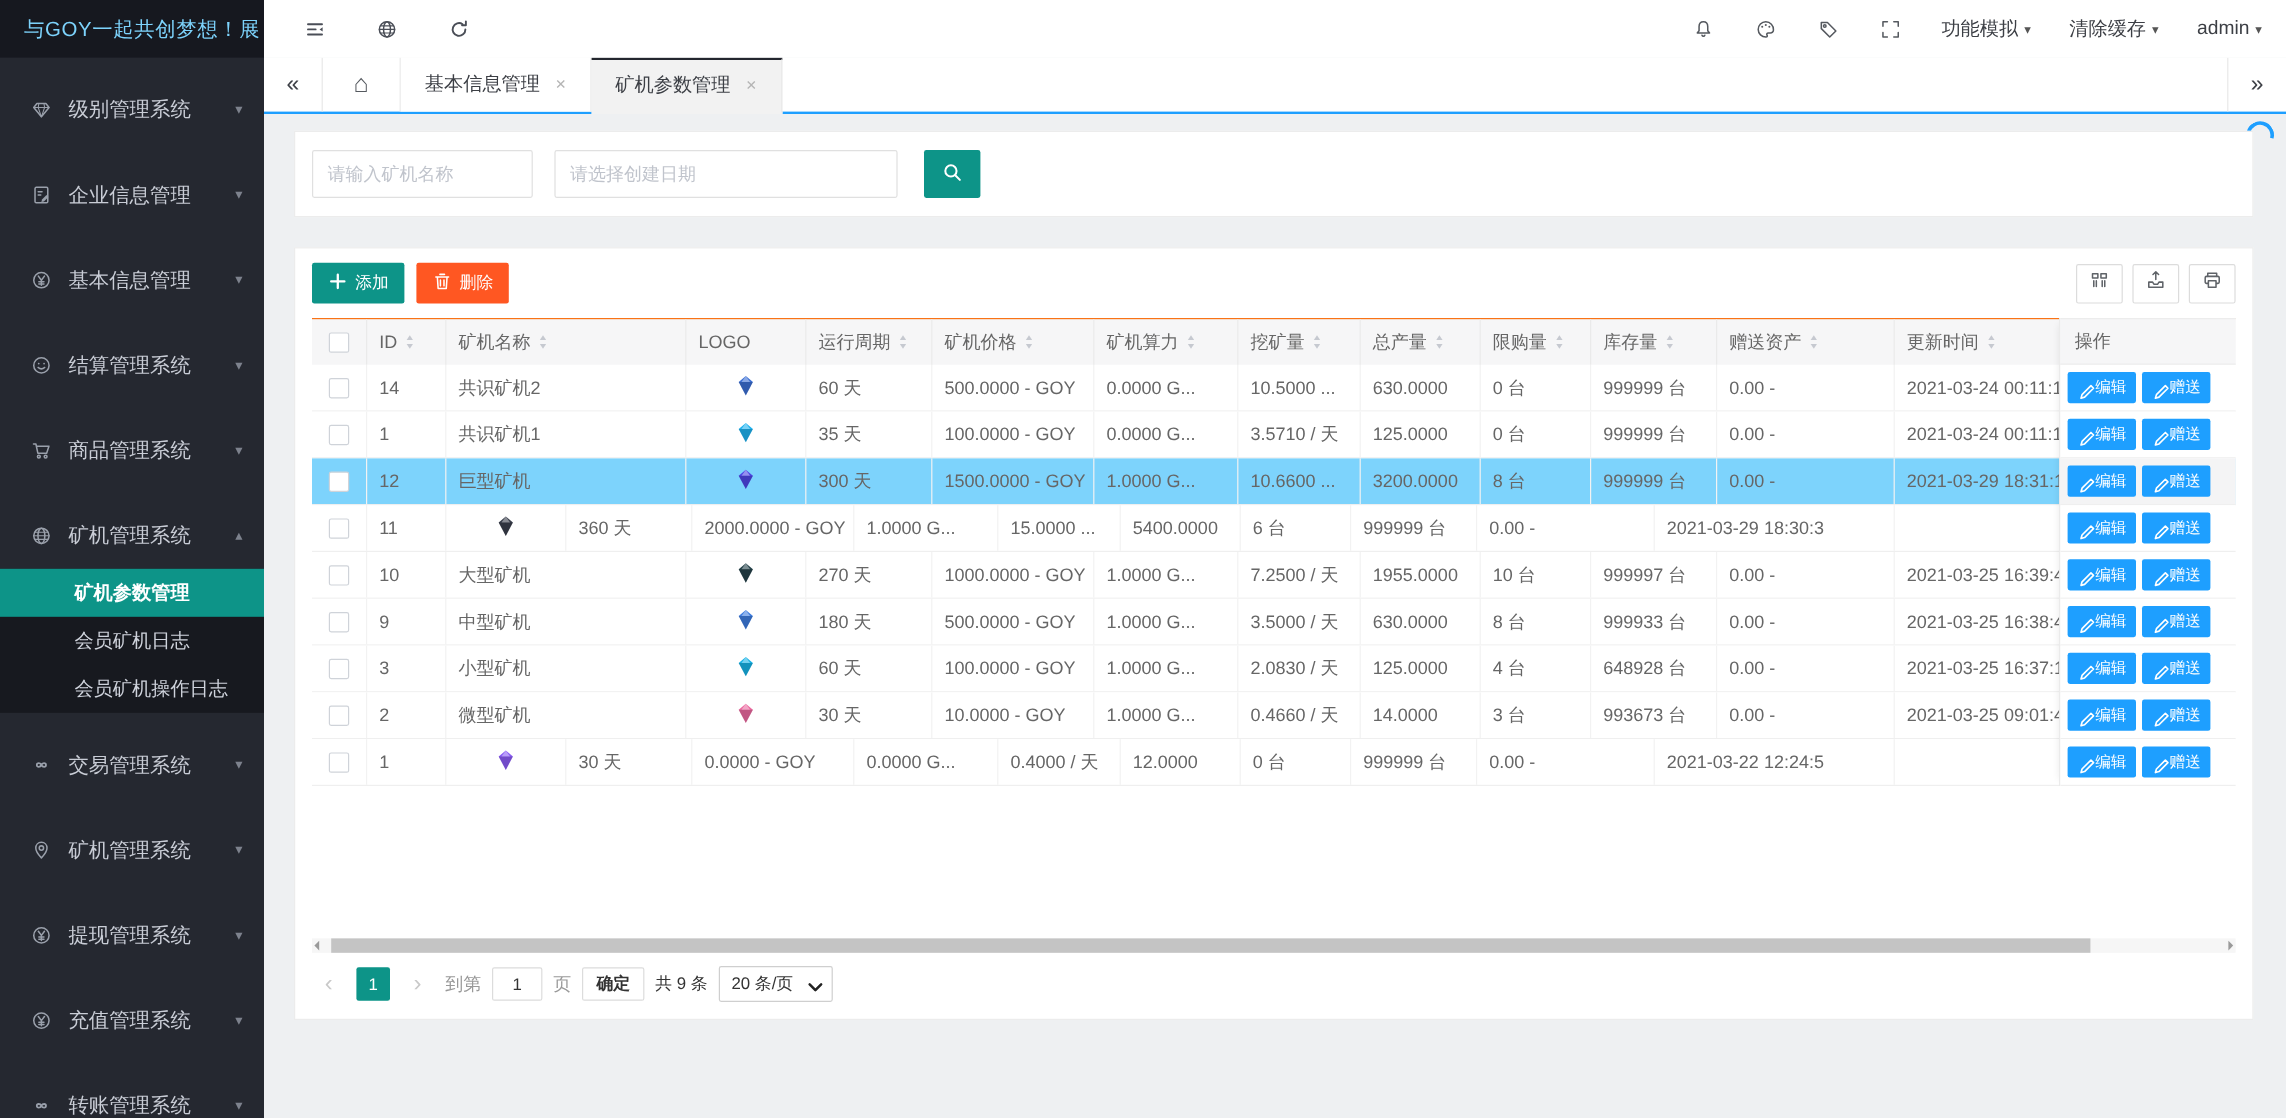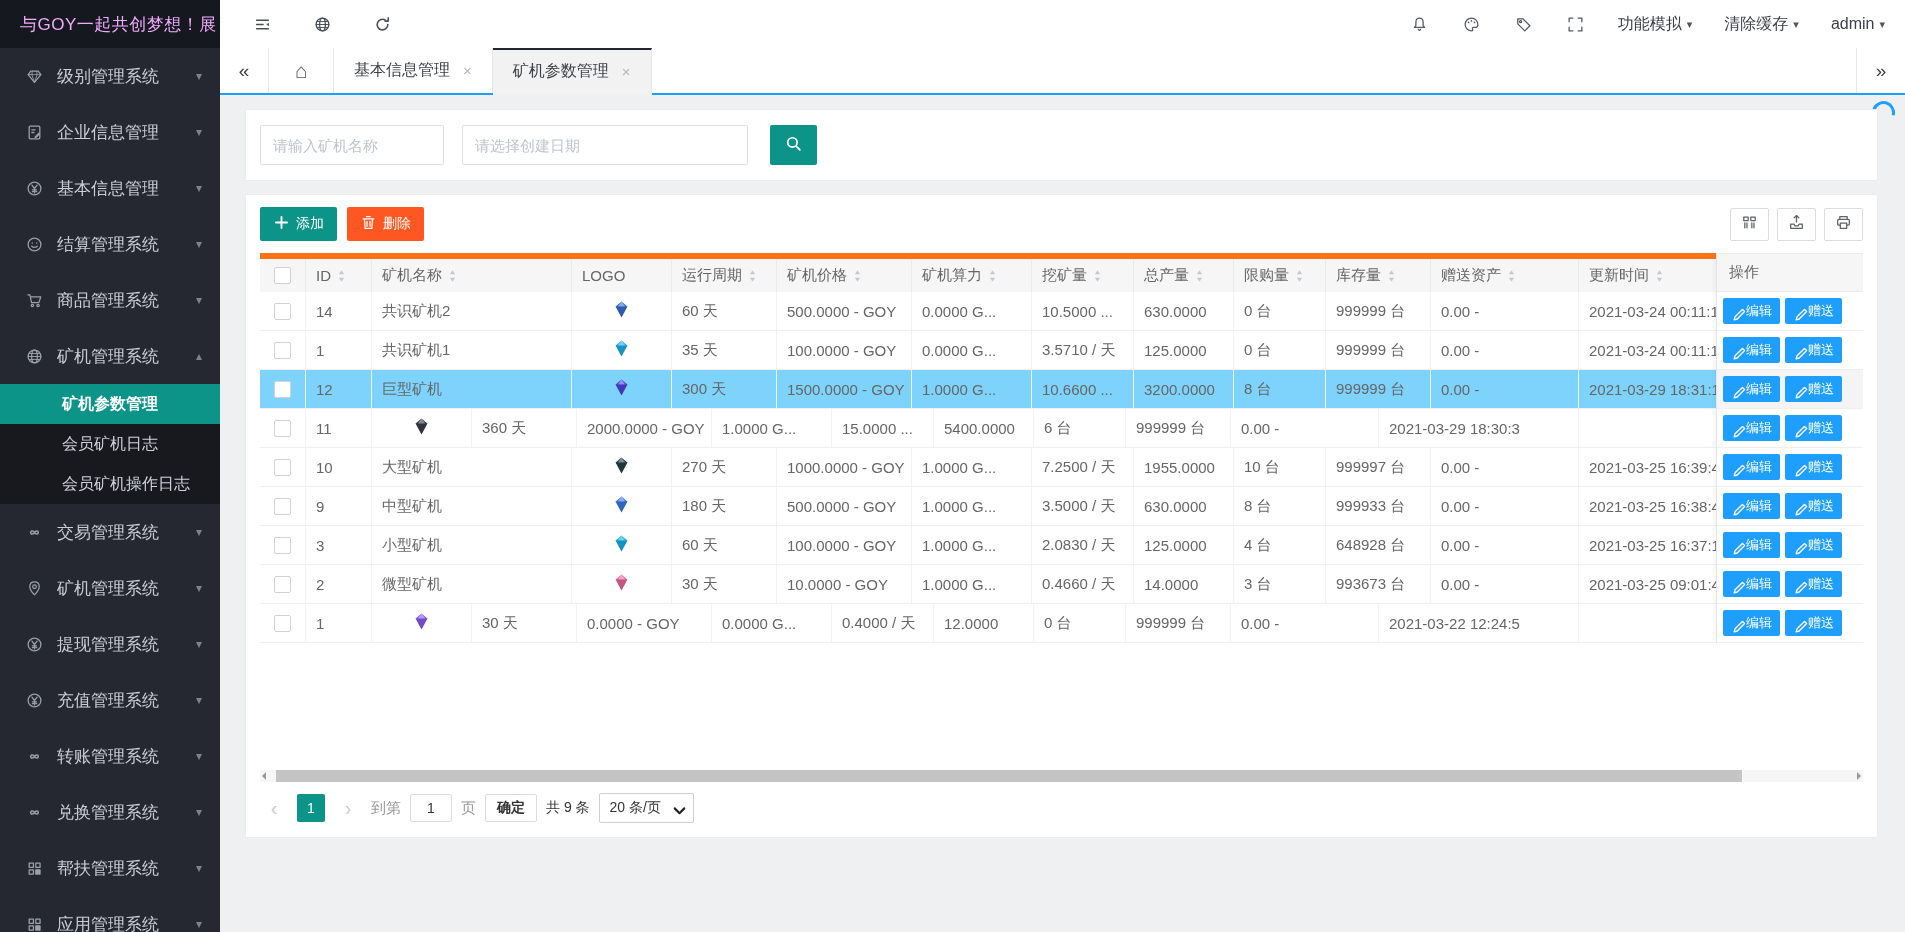--- a/index.html
+++ b/index.html
@@ -1,23 +1,23 @@
 <!DOCTYPE html>
 <html><head>
 <meta charset="utf-8">
 <style>
   html,body{margin:0;padding:0;}
   body{font-family:"Liberation Sans","DejaVu Sans",sans-serif;}
   .screen{position:relative;width:1905px;height:932px;overflow:hidden;background:#eef0f2;}
 
   
   .sidebar{position:absolute;left:0;top:0;width:220px;height:932px;background:#252830;z-index:5;}
-  .logo{height:48px;background:#16181f;color:#f0abfc;font-size:17px;display:flex;align-items:center;padding-left:20px;letter-spacing:.5px;white-space:nowrap;}
+  .logo{height:48px;background:#16181f;color:#7dd3fc;font-size:17px;display:flex;align-items:center;padding-left:20px;letter-spacing:.5px;white-space:nowrap;}
   .menu{position:absolute;top:48px;left:0;right:0;bottom:0;overflow:hidden;}
-  .side-item{height:56px;display:flex;align-items:center;padding:0 18px 0 24px;color:#c9cdd6;font-size:17px;cursor:pointer;}
+  .side-item{height:56px;display:flex;align-items:center;padding:15px 18px 0 24px;color:#c9cdd6;font-size:17px;cursor:pointer;}
   .side-item .ico{width:20px;height:20px;margin-right:13px;color:#9aa0ab;display:flex;align-items:center;justify-content:center;}
   .side-item .lbl{flex:1;}
   .caret{color:#7d828d;font-size:12px;}
   .submenu{background:#17191f;}
   .sub-item{height:40px;display:flex;align-items:center;padding-left:62px;color:#cfd3dc;font-size:16px;cursor:pointer;}
   .sub-item.active{background:#0d9488;color:#fff;font-weight:bold;}
 
   
   .topbar{position:absolute;left:220px;top:0;right:0;height:48px;background:#fff;display:flex;align-items:center;z-index:4;}
   .tb-left{display:flex;align-items:center;gap:40px;padding-left:32px;color:#4a4e57;}
@@ -39,29 +39,29 @@
   .content{position:absolute;left:220px;top:95px;right:0;bottom:0;background:#eef0f2;}
   .spinner{position:absolute;left:1652px;top:6px;width:17px;height:17px;border:3px solid transparent;border-top-color:#1e9fff;border-right-color:#1e9fff;border-radius:50%;transform:rotate(-30deg);}
 
   .search-card{position:absolute;left:25px;top:14px;width:1633px;height:72px;background:#fff;border:1px solid #ececec;box-sizing:border-box;display:flex;align-items:center;padding:0 14px;gap:18px;}
   .inp{height:40px;border:1px solid #e0e0e0;border-radius:2px;padding:0 12px;font-size:15px;color:#333;box-sizing:border-box;outline:none;}
   .inp::placeholder{color:#c0c4cc;}
   .inp.name{width:184px;}
   .inp.date{width:286px;}
   .btn-search{width:47px;height:40px;background:#0d9488;border:none;border-radius:2px;color:#fff;display:flex;align-items:center;justify-content:center;margin-left:4px;cursor:pointer;}
 
-  .table-card{position:absolute;left:25px;top:99px;width:1633px;height:644px;background:#fff;border:1px solid #ececec;box-sizing:border-box;}
+  .table-card{position:absolute;left:25px;top:111px;width:1633px;height:644px;background:#fff;border:1px solid #ececec;box-sizing:border-box;}
   .toolbar{position:absolute;left:14px;right:14px;top:12px;height:34px;display:flex;align-items:center;gap:10px;}
   .btn-add{background:#0d9488;color:#fff;height:34px;padding:0 13px;border:none;border-radius:2px;font-size:14px;display:inline-flex;align-items:center;gap:6px;cursor:pointer;}
   .btn-del{background:#ff5722;color:#fff;height:34px;padding:0 13px;border:none;border-radius:2px;font-size:14px;display:inline-flex;align-items:center;gap:6px;cursor:pointer;}
   .tool-right{margin-left:auto;display:flex;gap:8px;}
   .tool-ibtn{width:37px;height:31px;border:1px solid #dcdcdc;border-radius:2px;background:#fff;display:flex;align-items:center;justify-content:center;color:#5f6368;cursor:pointer;}
 
   .tbl{position:absolute;left:14px;top:58px;width:1603px;}
-  .thead{display:flex;height:39px;background:#f6f6f7;border-top:6px solid #f97316;box-sizing:border-box;}
+  .thead{display:flex;height:39px;background:#f6f6f7;border-top:1px solid #f97316;box-sizing:border-box;}
   .th{display:flex;align-items:center;gap:6px;padding:0 10px;font-size:15px;color:#666;border-right:1px solid #eaeaea;box-sizing:border-box;white-space:nowrap;overflow:hidden;cursor:pointer;}
   .tr{display:flex;height:39px;border-bottom:1px solid #efefef;font-size:15px;color:#666;box-sizing:border-box;background:#fff;}
   .tr.hl{background:#7dd3fc;}
   .td{display:flex;align-items:center;padding:0 10px;border-right:1px solid #f2f2f2;box-sizing:border-box;white-space:nowrap;overflow:hidden;}
   .td.c,.th.c{justify-content:center;padding:0;}
   .cb{width:15px;height:15px;border:1px solid #cfd3d9;border-radius:2px;background:#fff;cursor:pointer;}
 
   .ops{position:absolute;right:0;top:0;width:146px;background:#fff;border-left:1px solid #e6e6e6;box-shadow:-5px 0 6px -5px rgba(0,0,0,.08);}
   .ops-h{height:39px;background:#f6f6f7;display:flex;align-items:center;padding:0 12px;font-size:15px;color:#666;border-top:1px solid #ececec;border-bottom:1px solid #eaeaea;box-sizing:border-box;}
   .ops-cell{height:39px;display:flex;align-items:center;gap:5px;padding:0 6px;border-bottom:1px solid #efefef;box-sizing:border-box;background:#fff;}

